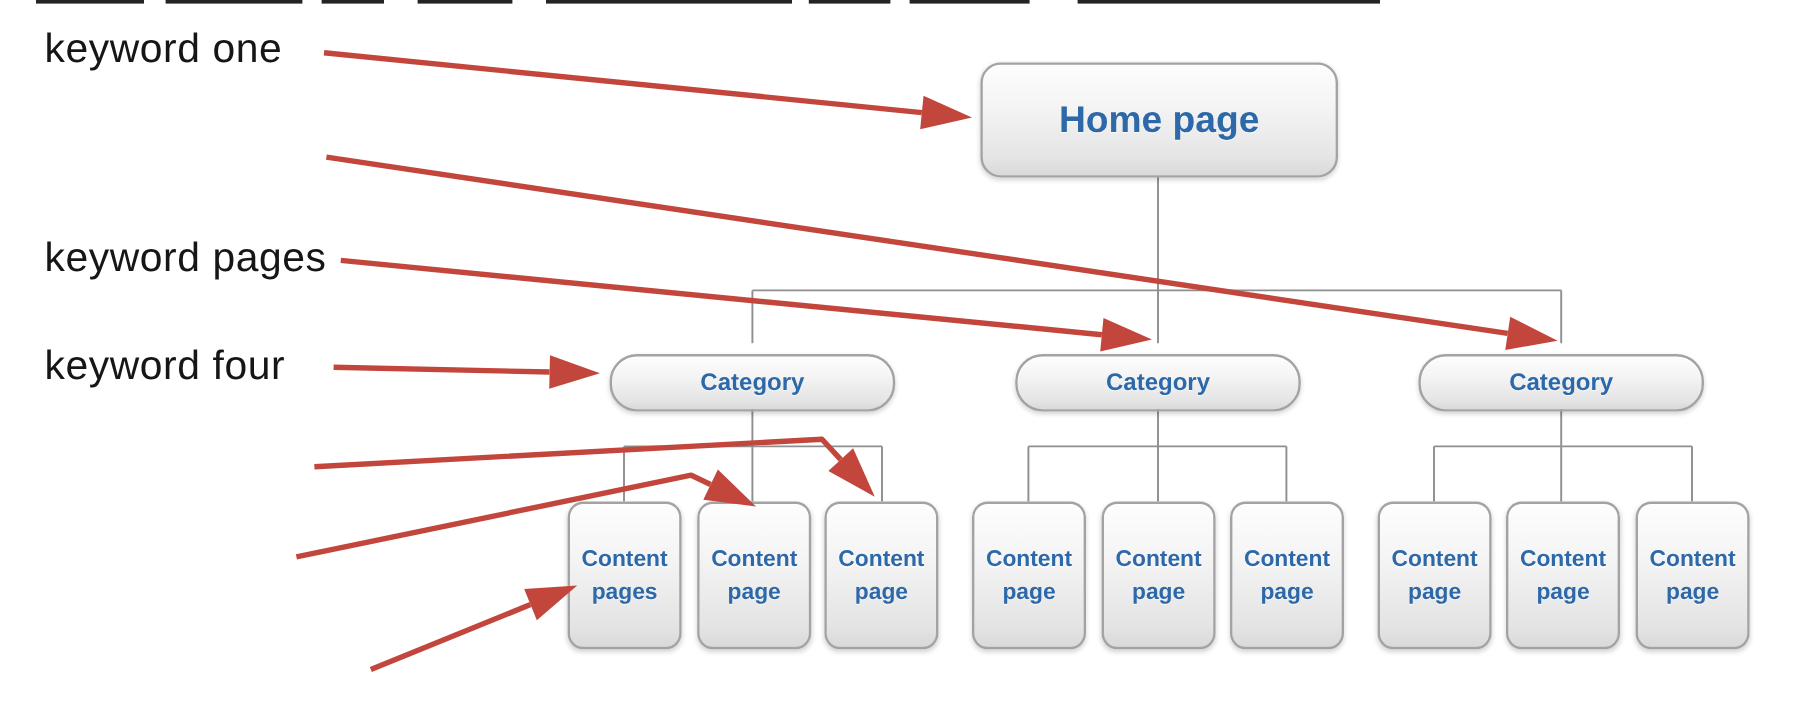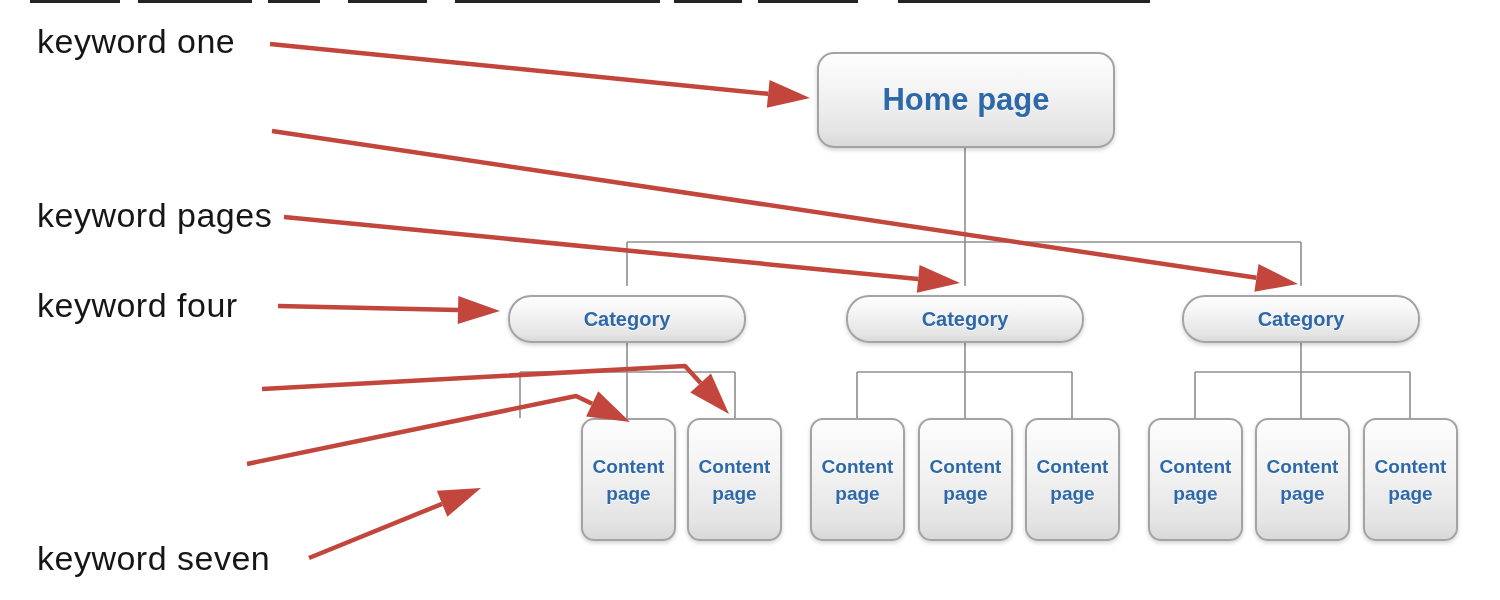--- a/index.html
+++ b/index.html
@@ -90,20 +90,23 @@
     <div class="node node-cat node-cat1">
       <span class="lbl">Category</span>
     </div>
     <div class="node node-cat node-cat2">
       <span class="lbl">Category</span>
     </div>
     <div class="node node-cat node-cat3">
       <span class="lbl">Category</span>
     </div>
 
+    <div class="node node-content c11">
+      <span class="lbl">Content pages</span>
+    </div>
     <div class="node node-content c12">
       <span class="lbl">Content page</span>
     </div>
     <div class="node node-content c13">
       <span class="lbl">Content page</span>
     </div>
 
     <div class="node node-content c21">
       <span class="lbl">Content page</span>
     </div>
@@ -152,21 +155,20 @@
       </g>
       <g>
         <polyline points="309,558 442.0982696581045,503.83209955774817" fill="none" stroke="#c2463c" stroke-width="4.5" stroke-linejoin="round"></polyline>
         <polygon points="481,488 447.3756361773539,516.7993430050467 436.82090313885516,490.8648561104497" fill="#c2463c"></polygon>
       </g>
     </svg>
 
   <div class="kw" style="top:23px">keyword one</div>
   <div class="kw" style="top:197px">keyword pages</div>
   <div class="kw" style="top:287px">keyword four</div>
-  <div class="kw" style="top:540px">keyword seven</div>
 
 <div class="topseg" style="left: 30px; width: 90px; background: rgb(36, 36, 36);"></div>
     <div class="topseg" style="left: 138px; width: 114px; background: rgb(36, 36, 36);"></div>
     <div class="topseg" style="left: 268px; width: 52px; background: rgb(36, 36, 36);"></div>
     <div class="topseg" style="left: 348px; width: 79px; background: rgb(36, 36, 36);"></div>
     <div class="topseg" style="left: 455px; width: 205px; background: rgb(36, 36, 36);"></div>
     <div class="topseg" style="left: 674px; width: 68px; background: rgb(36, 36, 36);"></div>
     <div class="topseg" style="left: 758px; width: 100px; background: rgb(36, 36, 36);"></div>
     <div class="topseg" style="left: 898px; width: 252px; background: rgb(36, 36, 36);"></div>
   </div>

